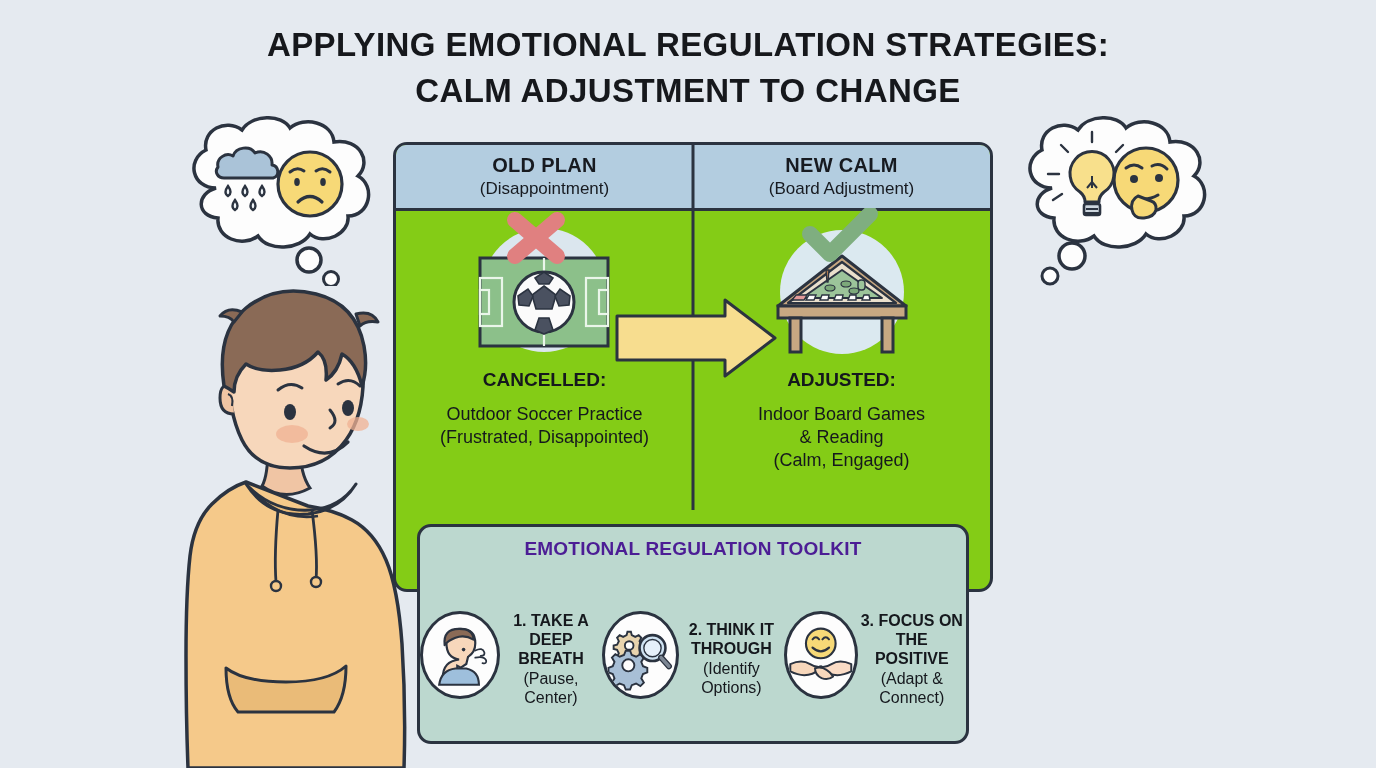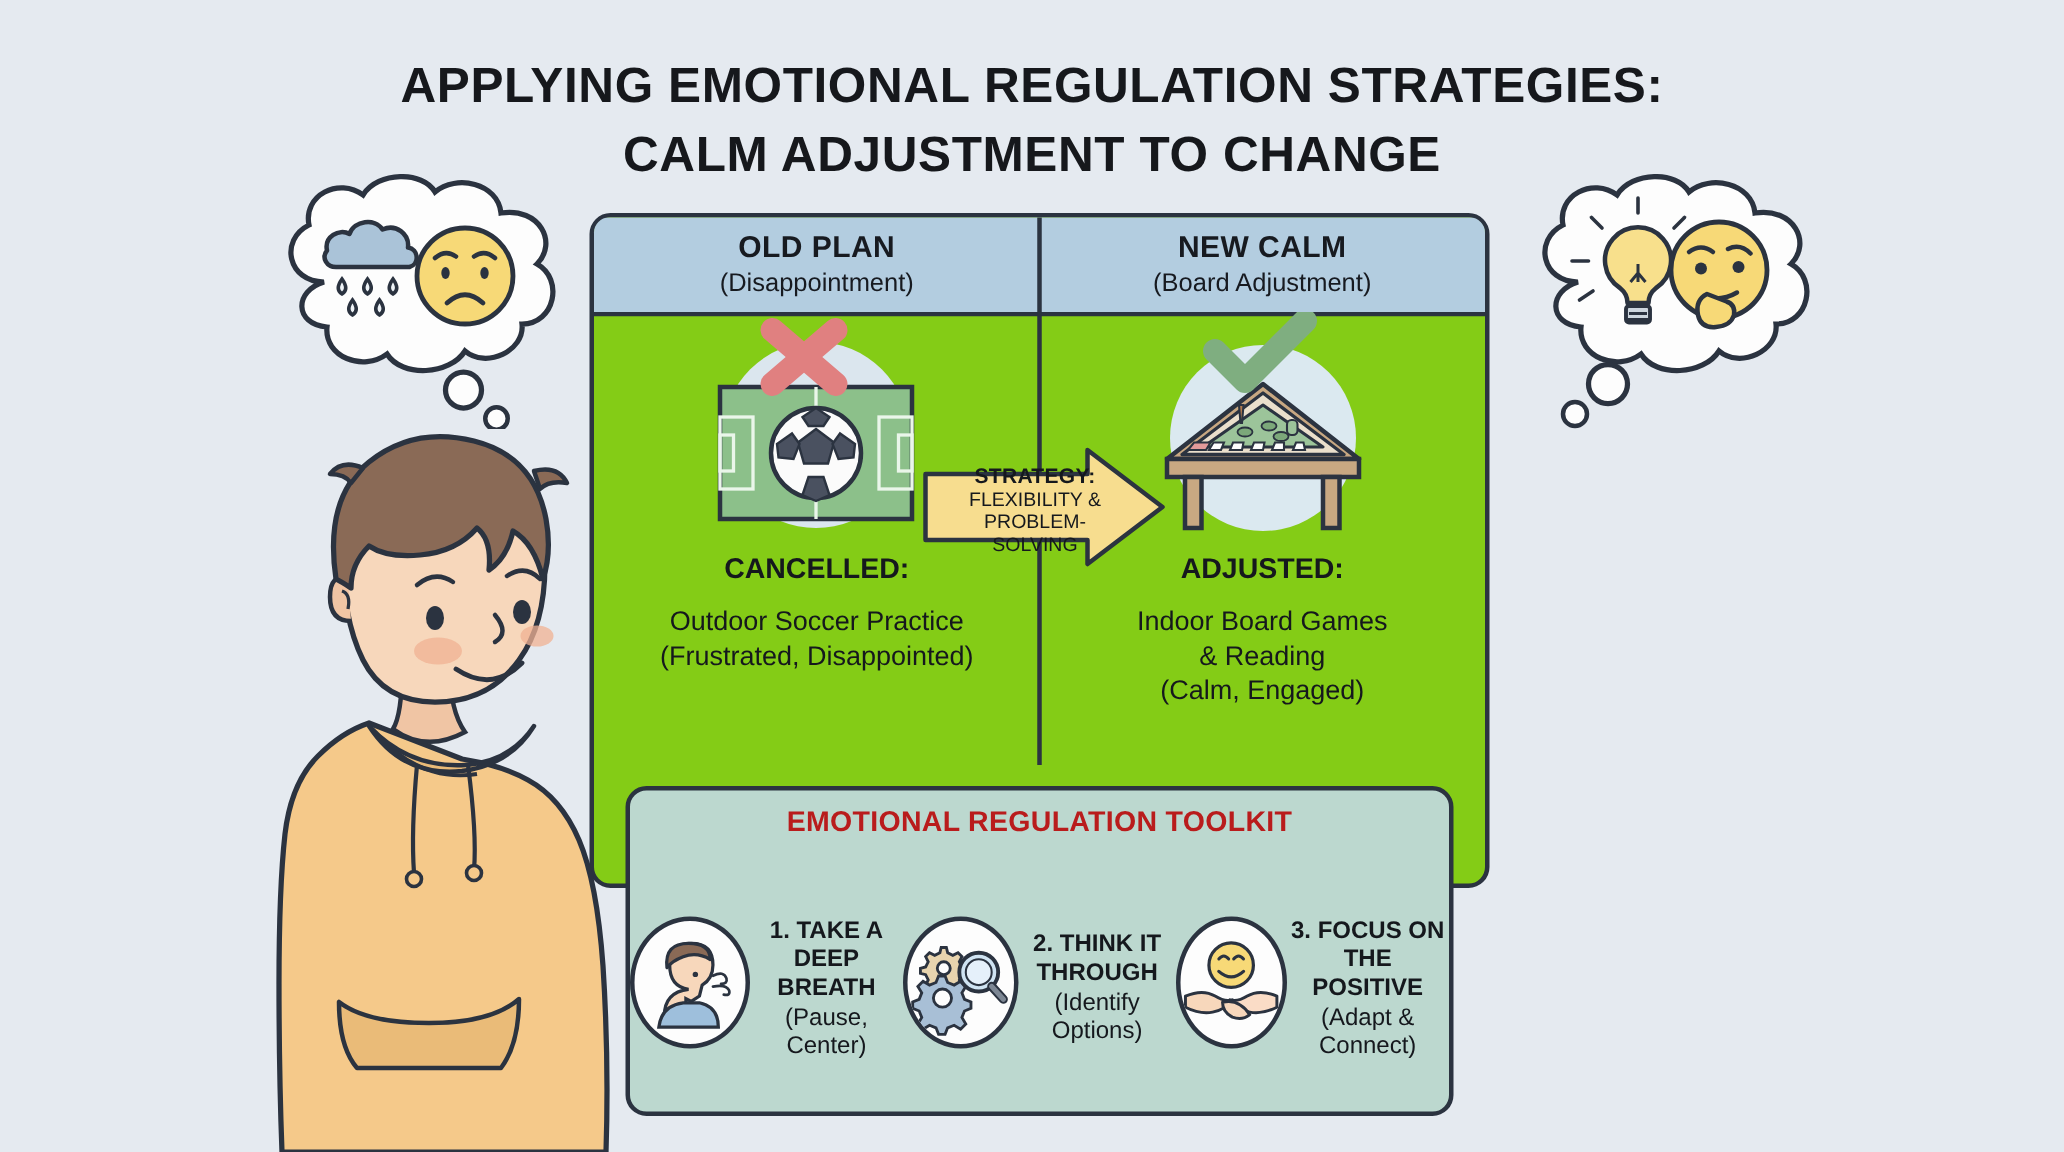--- a/index.html
+++ b/index.html
@@ -11,21 +11,20 @@
     position:relative;
   }
   #stage{position:absolute;inset:0;width:1376px;height:768px;}
 
   
   .title{
     position:absolute;left:0;top:22px;width:1376px;
     text-align:center;color:#16181c;
     font-weight:bold;font-size:33px;letter-spacing:.4px;line-height:46px;
     font-family:"Liberation Sans", sans-serif;
-    margin-top:12px;
   }
   .title .l1{display:block;}
   .title .l2{display:block;}
 
   
   .card{
     position:absolute;left:393px;top:142px;width:600px;height:450px;
     background:#84cc16;border:3px solid #2b3340;border-radius:14px;
     box-sizing:border-box;
   }
@@ -70,21 +69,21 @@
   .arrow-txt .a3{font-size:13px;display:block;}
 
   
   .toolkit{
     position:absolute;left:417px;top:524px;width:552px;height:220px;
     background:#bcd8cf;border:3px solid #2b3340;border-radius:14px;
     box-sizing:border-box;z-index:7;
   }
   .tk-title{
     position:absolute;left:0;top:11px;width:100%;text-align:center;
-    font-weight:bold;font-size:19px;color:#b91c1c;letter-spacing:.2px;
+    font-weight:bold;font-size:19px;color:#4c1d95;letter-spacing:.2px;
   }
   .tk-row{
     position:absolute;left:0;top:42px;width:100%;height:172px;display:flex;
   }
   .tk-item{flex:1;display:flex;flex-direction:row;align-items:center;}
   .tk-circle{
     width:88px;height:88px;border-radius:50%;background:#fdfdfd;
     border:3px solid #2b3340;box-sizing:border-box;
     display:flex;align-items:center;justify-content:center;overflow:hidden;
   }
@@ -273,25 +272,20 @@
         <span class="ln">&amp; Reading</span>
         <span class="ln">(Calm, Engaged)</span>
       </div>
     </div>
   </div>
 
   <div class="arrow">
     <svg width="166" height="84" viewBox="0 0 166 84">
       <path d="M4 20 H112 V4 L162 42 L112 80 V64 H4 Z" fill="#f7dd8f" stroke="#2b3340" stroke-width="3" stroke-linejoin="round"></path>
     </svg>
-    <div class="arrow-txt">
-      <span class="a1">STRATEGY:</span>
-      <span class="a2">FLEXIBILITY &amp;</span>
-      <span class="a3">PROBLEM-SOLVING</span>
-    </div>
   </div>
 
   <div class="toolkit">
     <div class="tk-title">EMOTIONAL REGULATION TOOLKIT</div>
     <div class="tk-row">
 
       <div class="tk-item">
         <div class="tk-circle">
           <svg width="82" height="82" viewBox="0 0 82 82">
             <path d="M22 66 q0 -18 18 -20 q-14 -2 -14 -18 q0 -16 16 -16 q16 0 16 16

